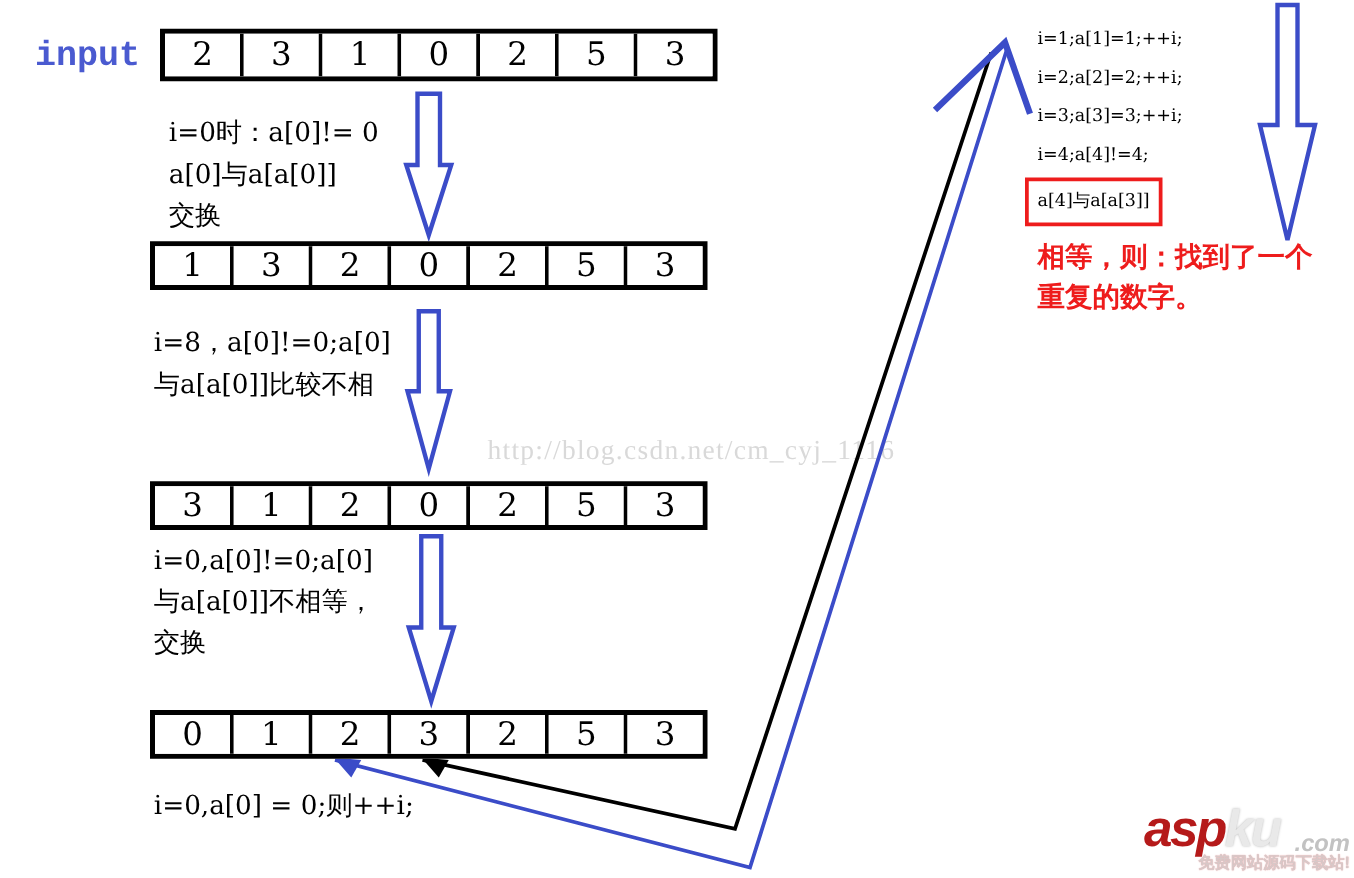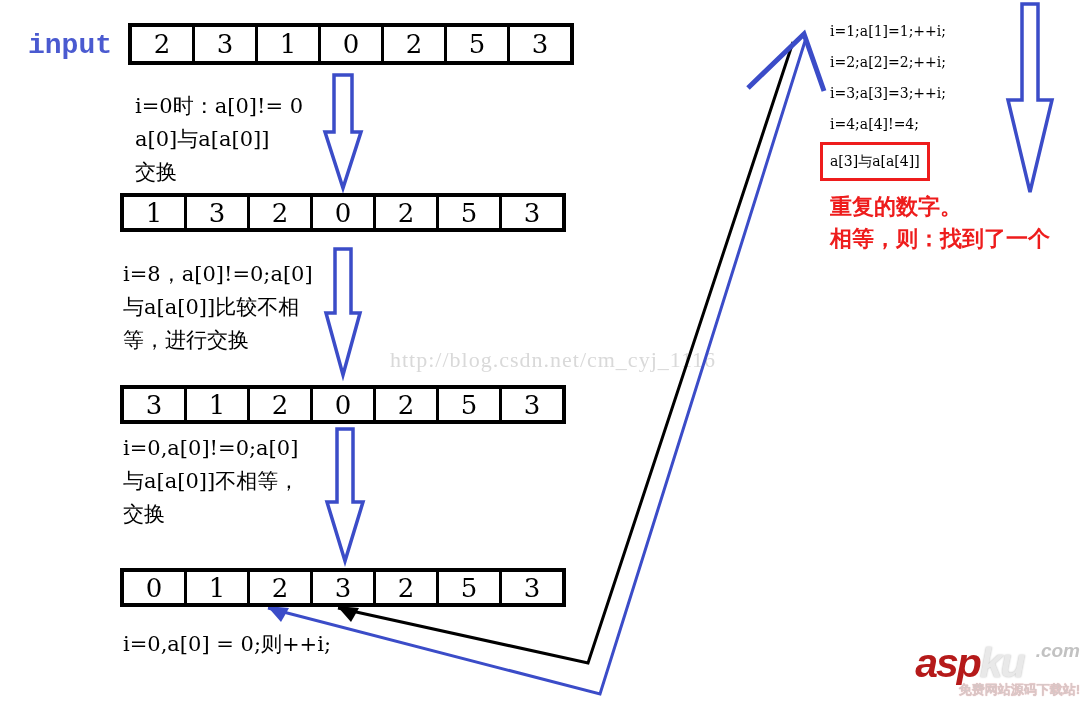--- a/index.html
+++ b/index.html
@@ -38,21 +38,21 @@
 
   .result-text{position:absolute;left:830px;top:190px;z-index:3;
     font-size:22px;line-height:32px;font-weight:bold;color:var(--red);white-space:nowrap;}
 
   .watermark{position:absolute;left:390px;top:347px;
     font-family:Liberation Serif, serif;
     font-size:22px;letter-spacing:1px;color:var(--watermark);white-space:nowrap;}
 
   .logo{position:absolute;left:898px;top:640px;z-index:3;width:182px;
     font-family:"Liberation Sans","DejaVu Sans",sans-serif;text-align:right;}
-  .logo-line1{display:flex;align-items:flex-start;justify-content:flex-end;
+  .logo-line1{display:flex;align-items:flex-end;justify-content:flex-end;
     font-style:italic;font-weight:bold;}
   .logo-asp{font-size:41px;color:var(--logo-red);letter-spacing:-2px;}
   .logo-ku{font-size:41px;color:#e9e9e9;letter-spacing:-2px;text-shadow:0 0 2px #b5b5b5;}
   .logo-com{font-size:19px;color:#c2c2c2;margin-left:12px;}
   .logo-tagline{font-size:13px;font-weight:bold;color:#d8c8c8;
     text-shadow:0 0 1px #e59a9a;margin-top:-6px;white-space:nowrap;}
 </style>
 </head>
 <body>
 
@@ -118,42 +118,41 @@
   </div>
 
   <div class="step step-1">
     <div>i=0时：a[0]!= 0</div>
     <div>a[0]与a[a[0]]</div>
     <div>交换</div>
   </div>
   <div class="step step-2">
     <div>i=8，a[0]!=0;a[0]</div>
     <div>与a[a[0]]比较不相</div>
-    <div>等，进行交换</div>
   </div>
   <div class="step step-3">
     <div>i=0,a[0]!=0;a[0]</div>
     <div>与a[a[0]]不相等，</div>
     <div>交换</div>
   </div>
   <div class="step step-4">
     <div>i=0,a[0] = 0;则++i;</div>
   </div>
 
   <div class="code-block">
     <div>i=1;a[1]=1;++i;</div>
     <div>i=2;a[2]=2;++i;</div>
     <div>i=3;a[3]=3;++i;</div>
     <div>i=4;a[4]!=4;</div>
-    <div class="code-boxed">a[3]与a[a[4]]</div>
+    <div class="code-boxed">a[4]与a[a[3]]</div>
   </div>
 
   <div class="result-text">
+    <div>相等，则：找到了一个</div>
     <div>重复的数字。</div>
-    <div>相等，则：找到了一个</div>
   </div>
 
   <div class="logo">
     <div class="logo-line1">
       <span class="logo-asp">asp</span>
         <span class="logo-ku">ku</span>
         <span class="logo-com">.com</span>
     </div>
     <div class="logo-tagline">免费网站源码下载站!</div>
   </div>

